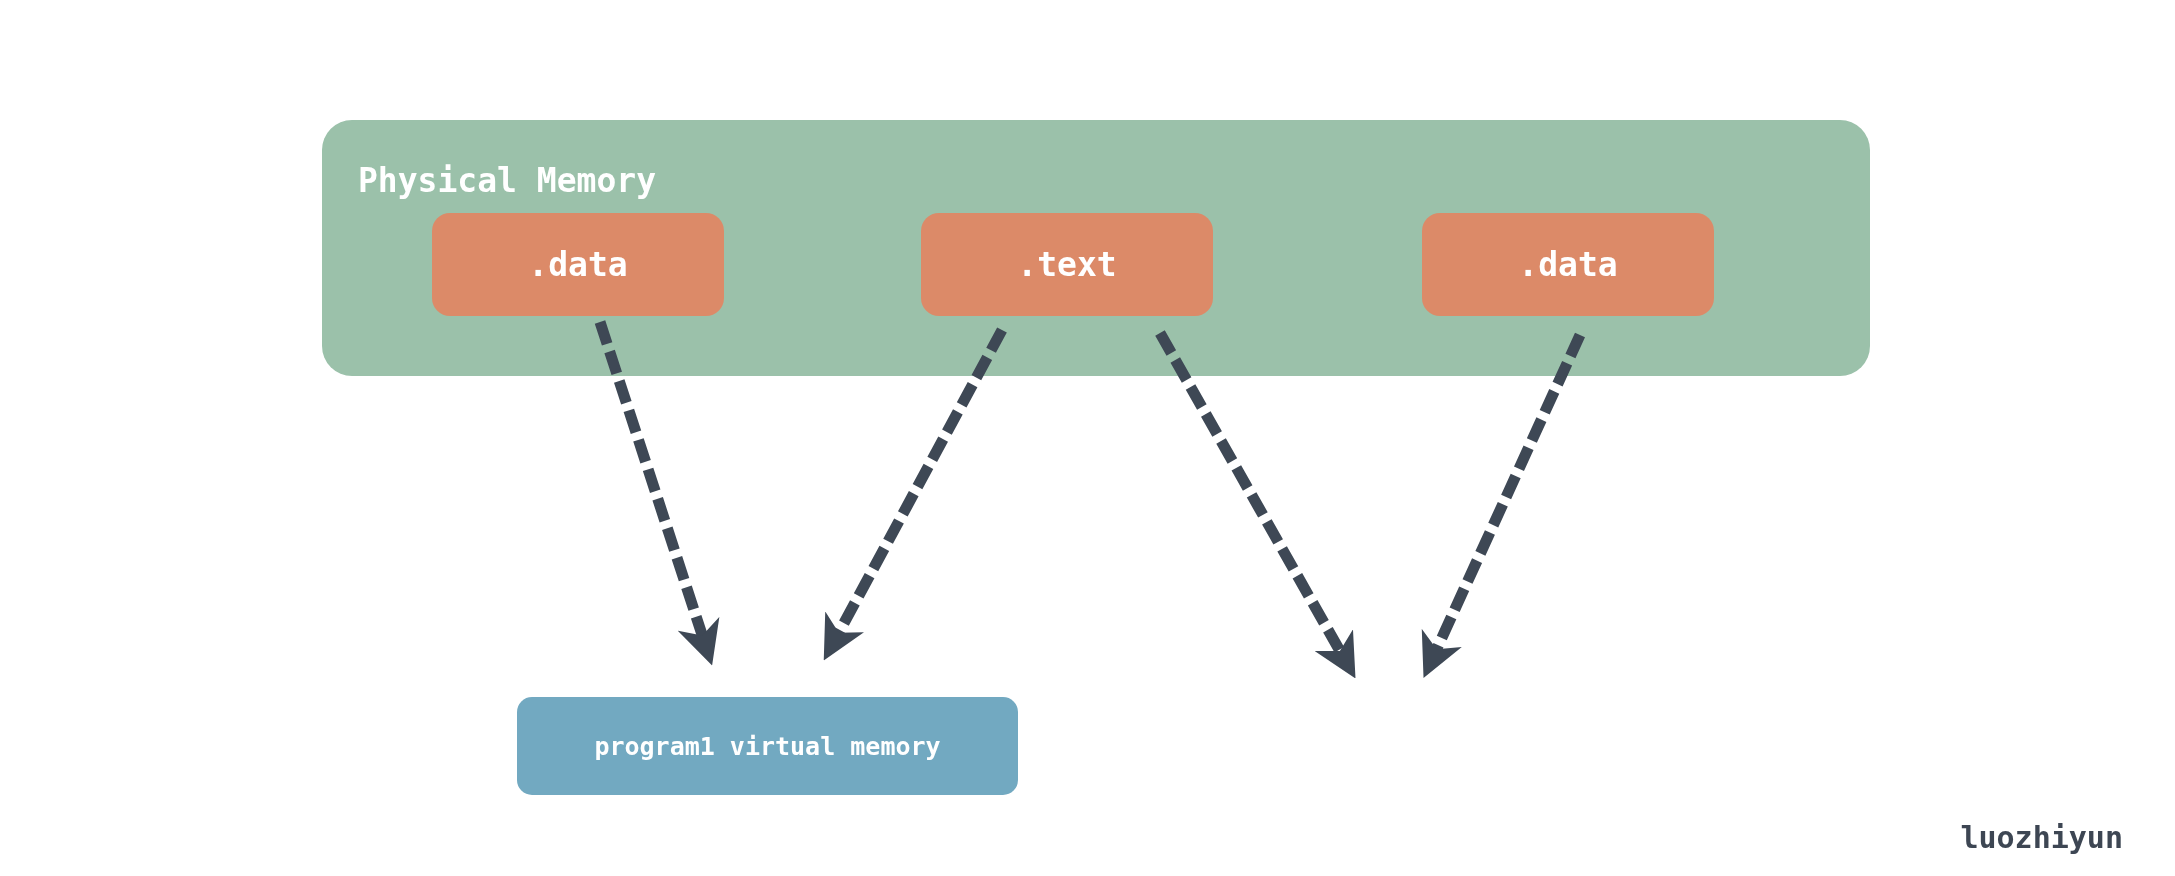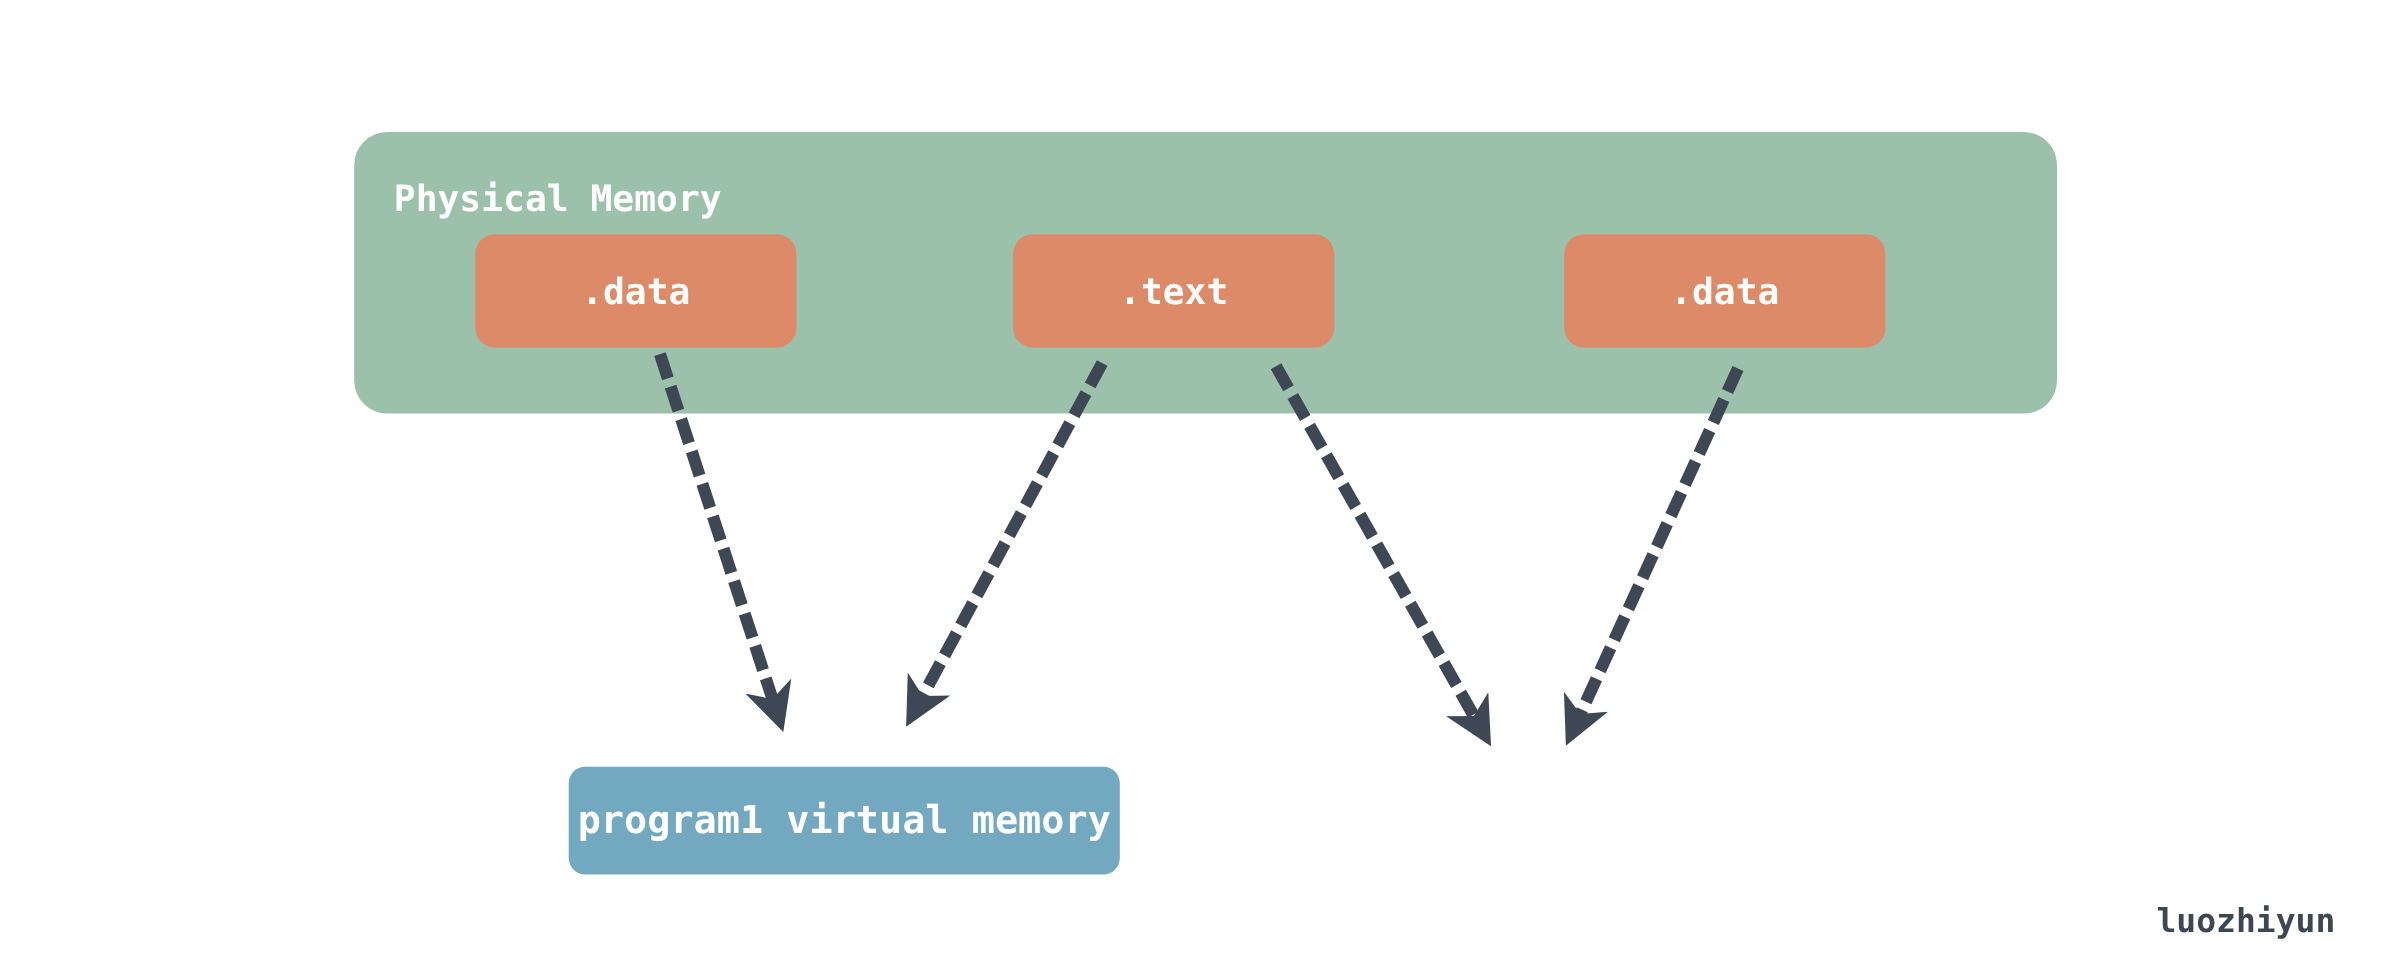--- a/index.html
+++ b/index.html
@@ -52,21 +52,21 @@
   .seg3 { left: 1100px; }
   .prog {
     position: absolute;
     top: 697px;
     height: 98px;
     background: var(--color-program, #72a9c1);
     border-radius: 15px;
     display: flex;
     align-items: center;
     justify-content: center;
-    font-size: 35px;
+    font-size: 25px;
     color: var(--color-label_text, #ffffff);
     white-space: nowrap;
   }
   .prog1 { left: 517px;  width: 501px; }
   .prog2 { left: 1134px; width: 500px; }
   svg.arrows {
     position: absolute;
     left: 0;
     top: 0;
     width: 2175px;

